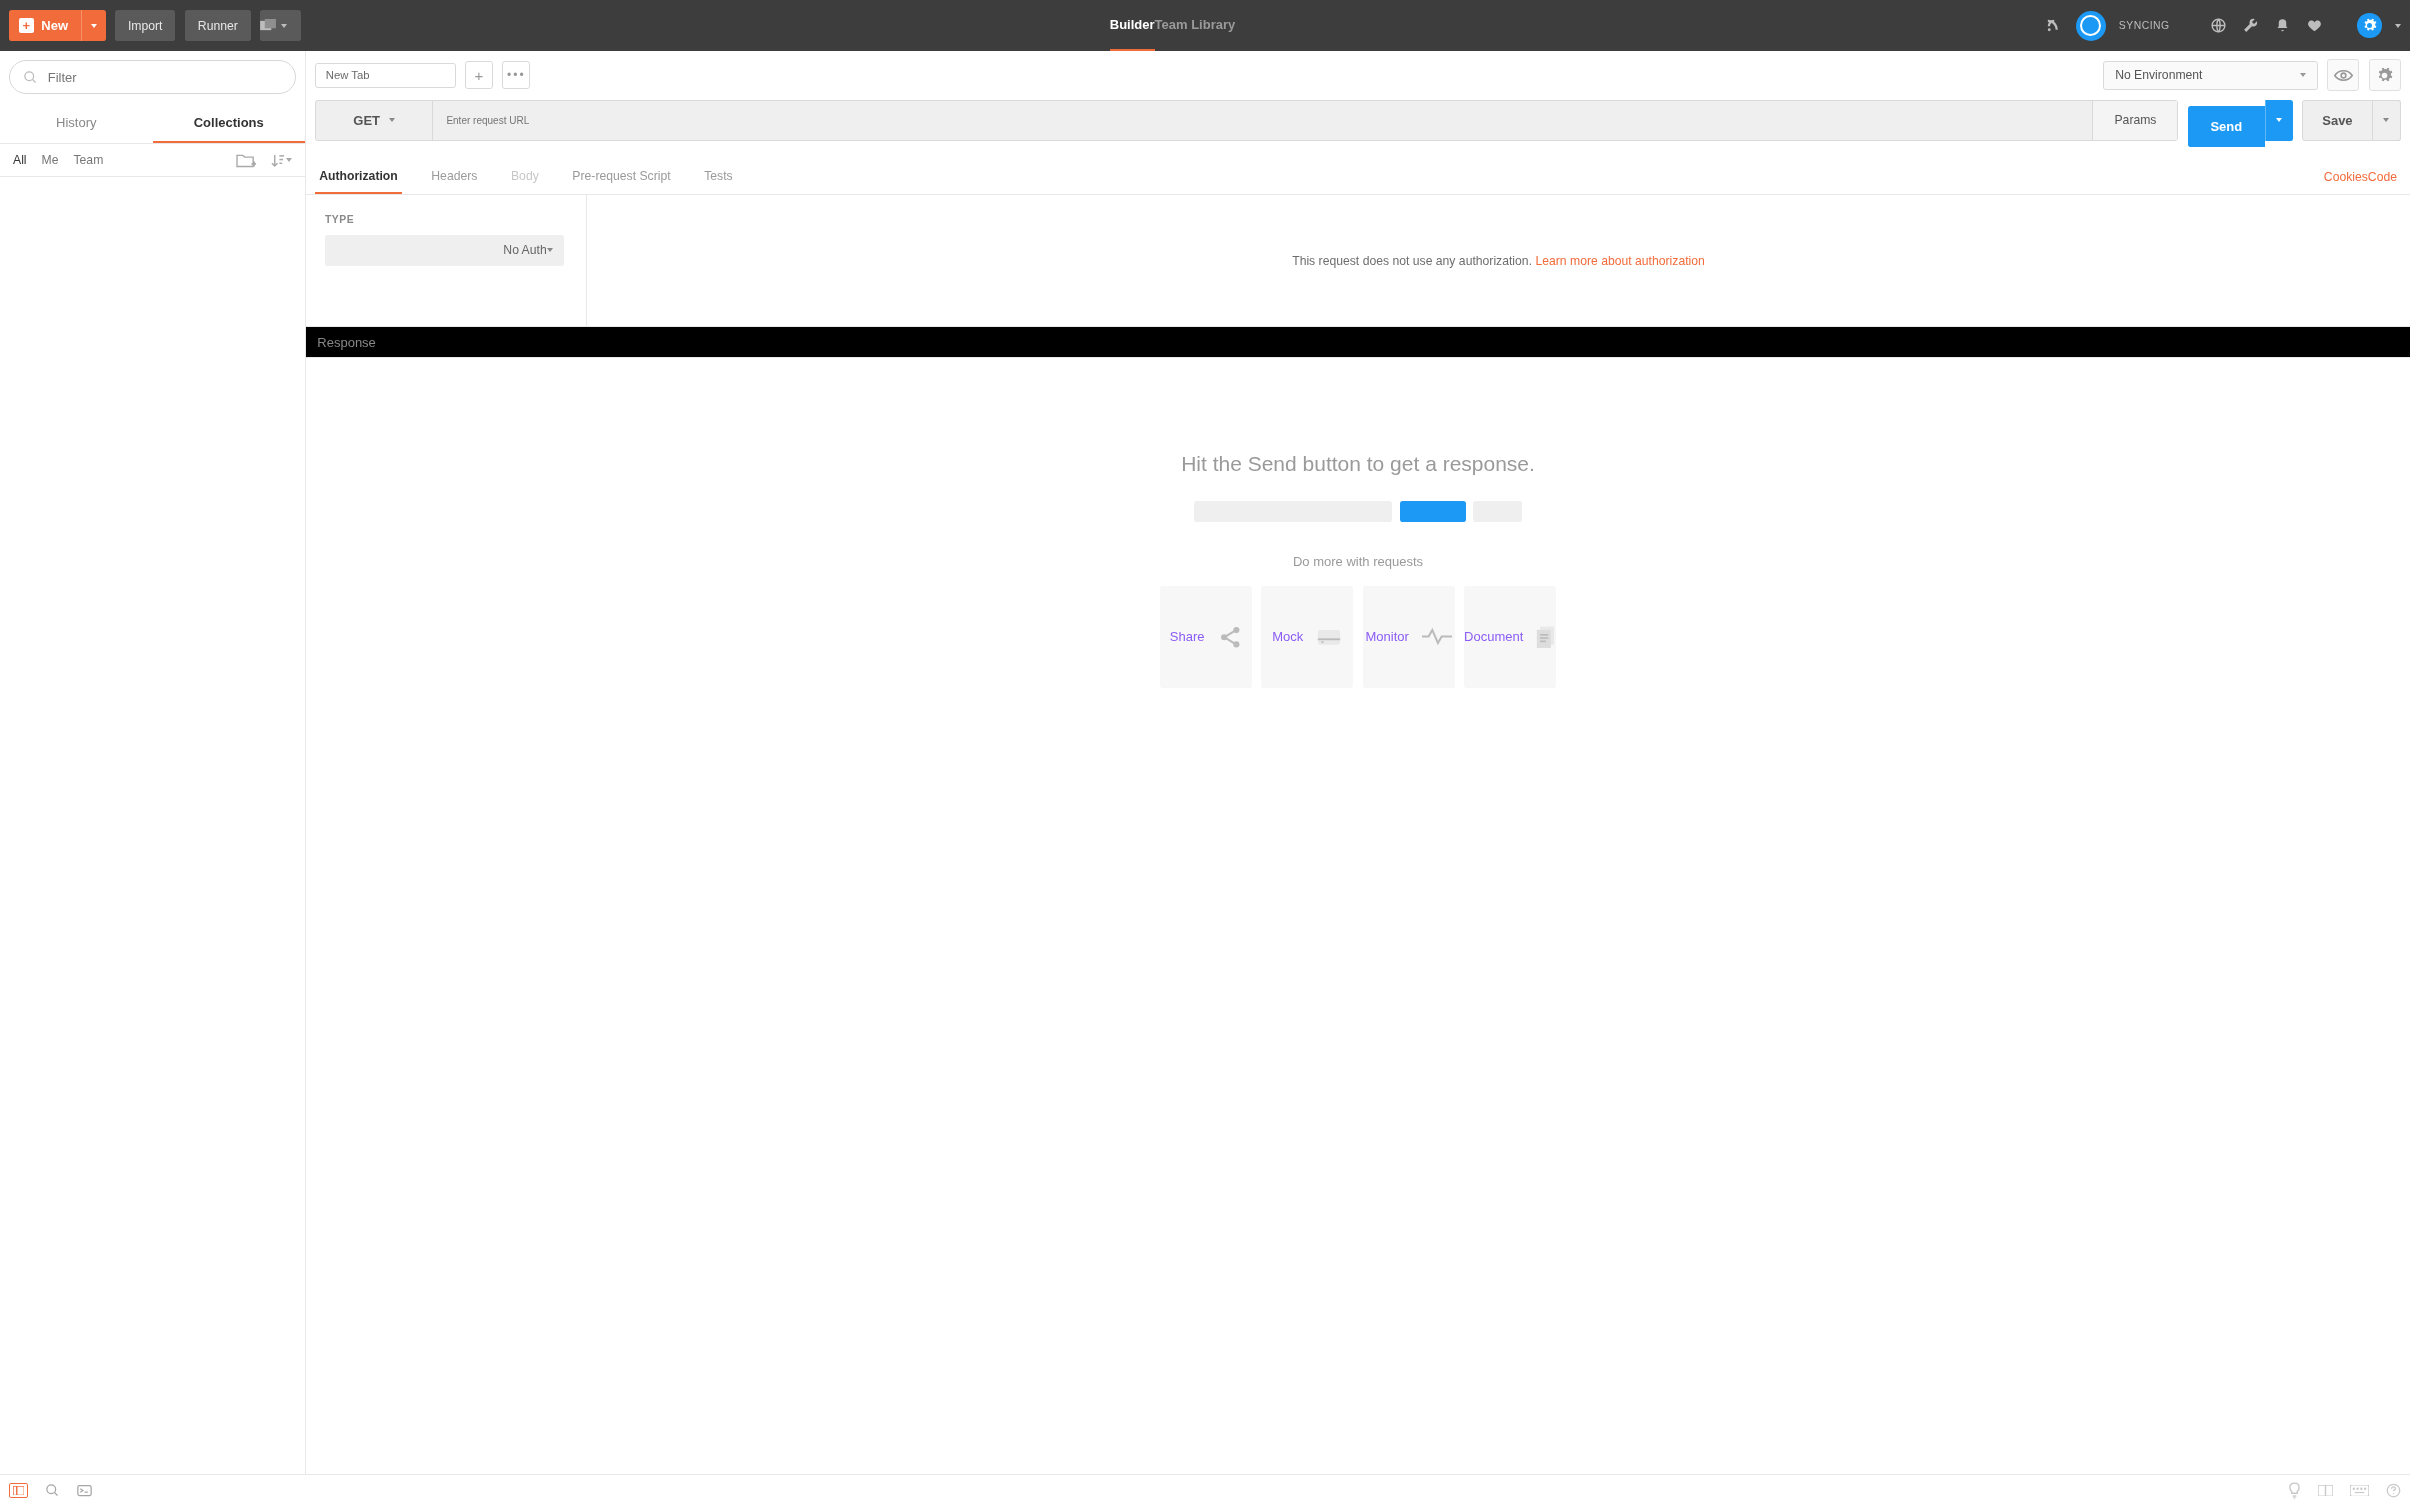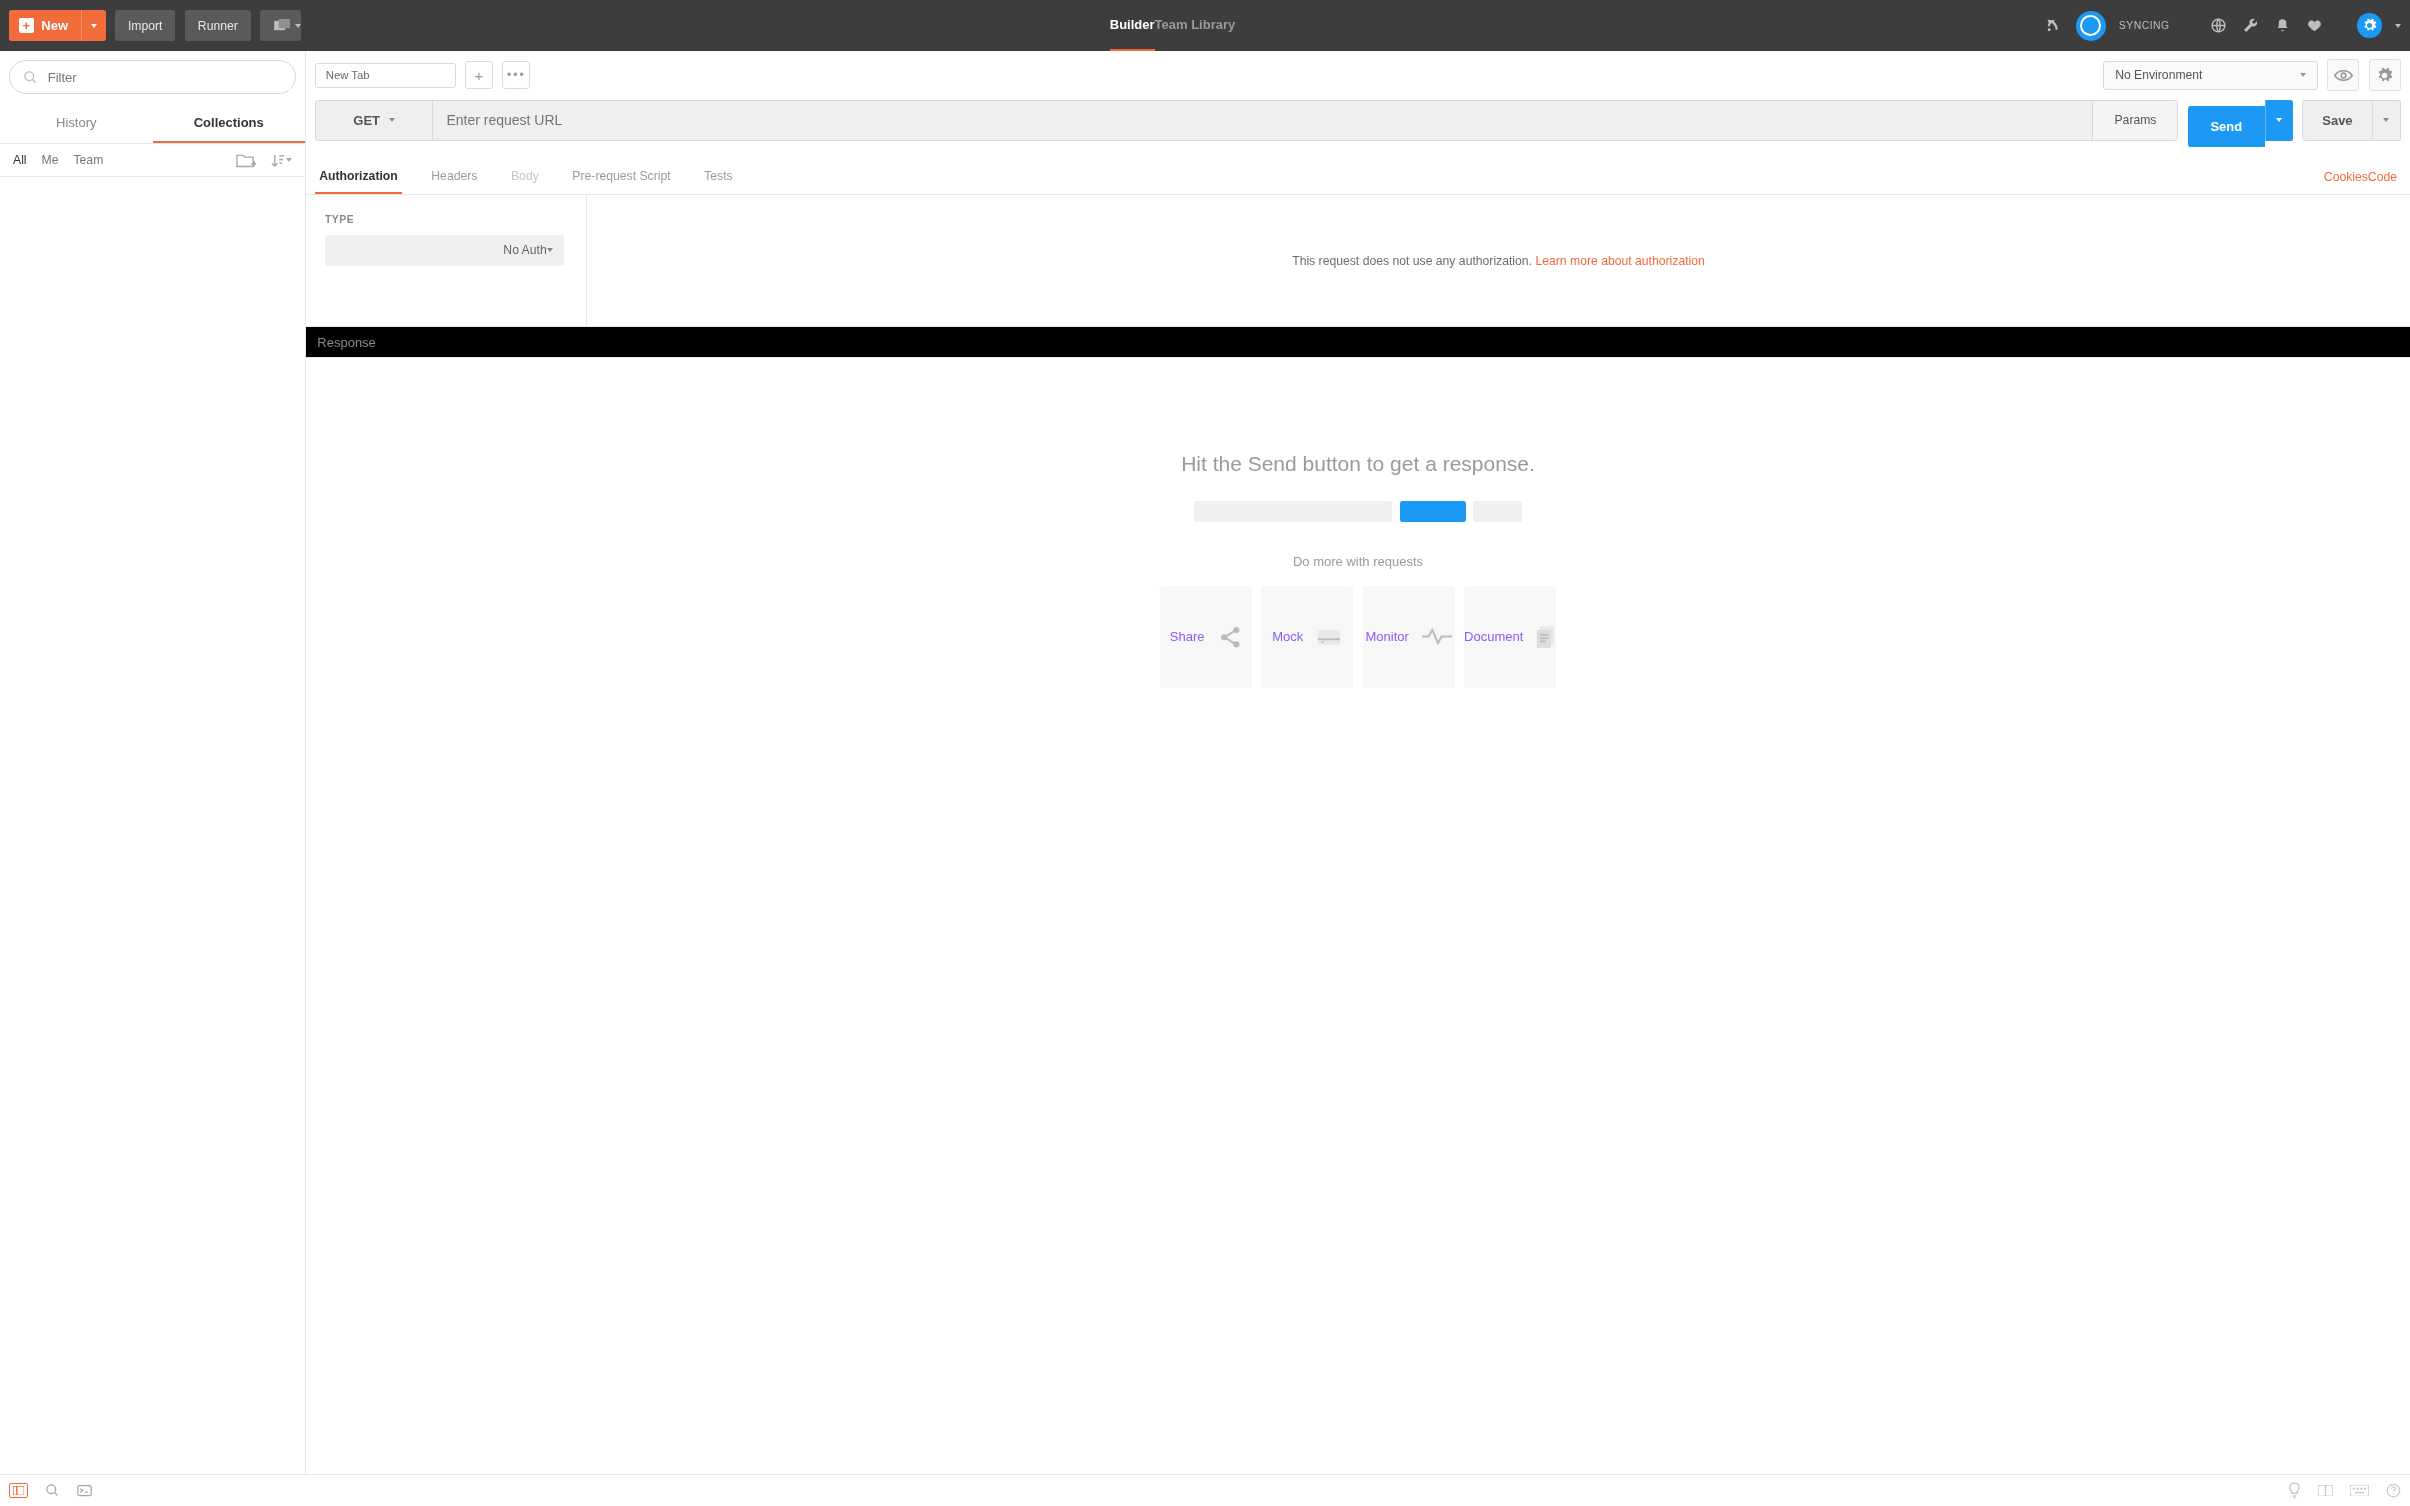--- a/index.html
+++ b/index.html
@@ -21,21 +21,21 @@
     background: #f26b3a; color: #fff;
     height: 31px; padding: 0 13px 0 9.4px; gap: 7.5px;
     border-radius: 2.8px 0 0 2.8px; font-size: 13px; font-weight: 600;
   }
   .plus-box { width:15px; height:15px; background:#fff; border-radius:1.9px; color:#f26b3a; line-height:15px; text-align:center; font-weight:900; font-size:13px;}
   .btn-new-caret {
     display:flex; align-items:center; justify-content:center;
     background:#f26b3a; height:31px; width:24.5px; border-radius:0 2.8px 2.8px 0;
     color:#fff; margin-left:-9.4px; border-left:0.9px solid rgba(255,255,255,.25);
   }
-  .hbtn { display:flex; align-items:center; justify-content:flex-end;
+  .hbtn { display:flex; align-items:center; justify-content:flex-start;
     background:#5a5a5a; color:#e8e8e8; height:31px; padding:0 13px;
     border-radius:2.8px; font-size:12.2px; }
   .hbtn.icon { padding:0; width:41px; }
   .header-center { flex:1; display:flex; justify-content:center; align-items:center; height:100%; }
   .header-tab { color:#9a9a9a; font-size:13px; height:100%; display:flex; align-items:center; border-bottom:2.8px solid transparent; font-weight:600;}
   .header-tab.active { color:#fff; border-bottom-color:#f26b3a; }
   .header-right { display:flex; align-items:center; gap:13px; }
   .sync-badge { width:30px; height:30px; border-radius:50%; background:#1b99f5; display:flex; align-items:center; justify-content:center; }
   .sync-badge-inner{ width:21px; height:21px; border-radius:50%; border:2.8px solid #fff; }
   .sync-text { color:#bdbdbd; font-size:10.4px; letter-spacing:0.5px; }
@@ -71,21 +71,21 @@
   .toolbar { display:flex; align-items:center; height:41px; padding:7.5px 9.4px 0 9.4px; gap:9.4px;}
   .req-tab { border:0.9px solid #d9d9d9; border-radius:2.8px; padding:5.6px 85px 5.6px 9.4px; color:#6b6b6b; font-size:11.3px;}
   .icon-btn { width:28px; height:28px; border:0.9px solid #d9d9d9; border-radius:2.8px; display:flex; align-items:center; justify-content:center; color:#999; background:#fff;}
   .env-select { margin-left:auto; width:215px; display:flex; align-items:center; justify-content:space-between; border:0.9px solid #d9d9d9; border-radius:2.8px; padding:6.6px 11.3px; color:#555; background:#fafafa;}
   .sq-icon { width:32px; height:32px; border:0.9px solid #e0e0e0; border-radius:2.8px; background:#fafafa; display:flex; align-items:center; justify-content:center; color:#999;}
 
   
   .urlrow { display:flex; align-items:stretch; margin:7.5px 9.4px 0 9.4px; gap:9.4px;}
   .url-group { flex:1; display:flex; border:0.9px solid #d9d9d9; border-radius:2.8px; background:#efefef; height:41px;}
   .method { width:117px; border-right:0.9px solid #d9d9d9; display:flex; align-items:center; justify-content:center; gap:9.4px; color:#555; font-weight:700; font-size:13px;}
-  .url-input { flex:1; border:none; outline:none; background:transparent; padding:0 13px; font-size:14px; color:#555;}
+  .url-input { flex:1; border:none; outline:none; background:transparent; padding:0 13px; font-size:10px; color:#555;}
   .params { width:85px; border-left:0.9px solid #d9d9d9; display:flex; align-items:center; justify-content:center; color:#555; font-size:12.2px; background:#f4f4f4;}
   .send-group{display:flex}
   .send { background:#1b99f5; color:#fff; height:41px; padding:0 22.6px; display:flex; align-items:center; justify-content:center; border-radius:2.8px 0 0 2.8px; font-size:13px; font-weight:600;margin-top:6px;}
   .send-caret { background:#1b99f5; width:28px; height:41px; display:flex; align-items:center; justify-content:center; border-radius:0 2.8px 2.8px 0; border-left:0.9px solid rgba(255,255,255,.3); color:#fff;}
   .save-group{display:flex}
   .save { background:#efefef; color:#555; height:41px; padding:0 19px; display:flex; align-items:center; justify-content:center; border:0.9px solid #d9d9d9; border-radius:2.8px 0 0 2.8px; font-size:13px; font-weight:600;}
   .save-caret { background:#efefef; width:28px; height:41px; display:flex; align-items:center; justify-content:center; border:0.9px solid #d9d9d9; border-left:none; border-radius:0 2.8px 2.8px 0; color:#888;}
 
   
   .req-subtabs { display:flex; align-items:center; border-bottom:0.9px solid #e8e8e8; margin-top:13px; padding:0 13px 0 9.4px; gap:26px;}

